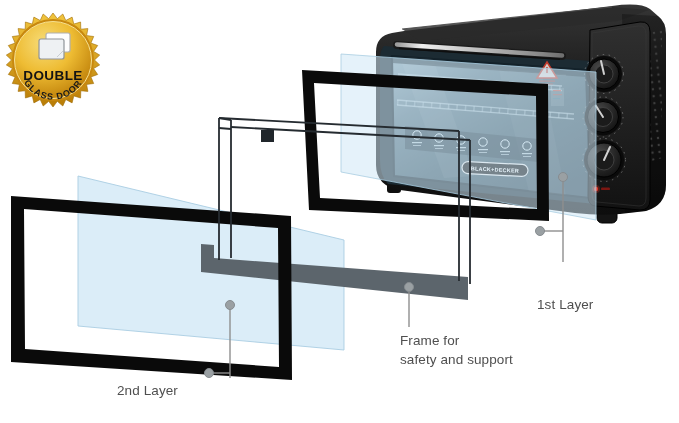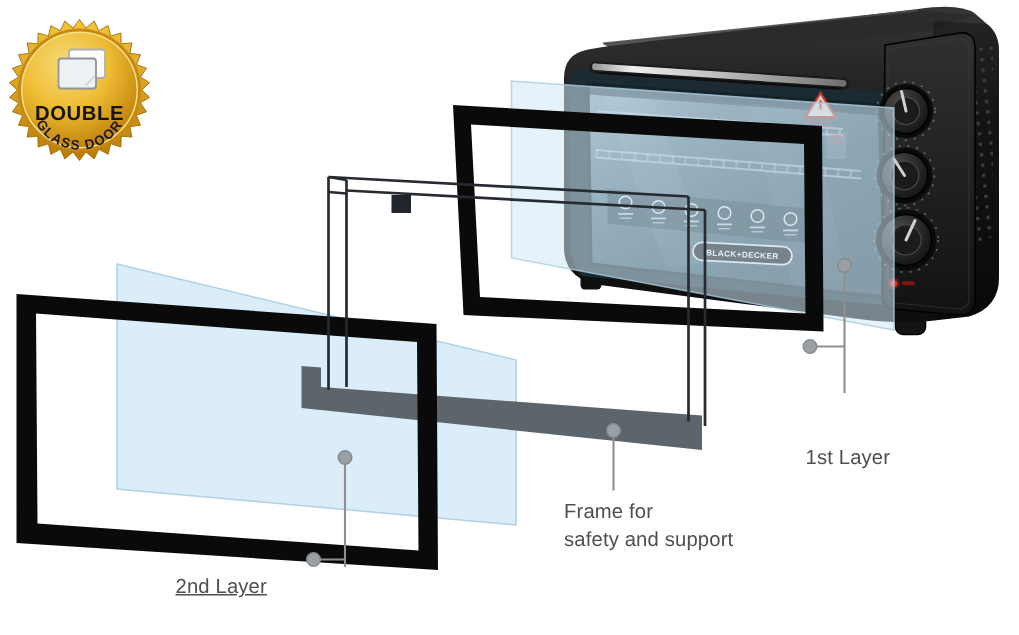--- a/index.html
+++ b/index.html
@@ -235,21 +235,21 @@
     <text x="53" y="80" text-anchor="middle" font-size="13.5" font-weight="bold" fill="#141414" letter-spacing="0.4">DOUBLE</text>
     <text font-size="9" font-weight="bold" fill="#1a1a1a" letter-spacing="1">
       <textPath href="#badgeArc" startOffset="50%" text-anchor="middle">GLASS DOOR</textPath>
     </text>
   </g>
 </svg>
 
 <div class="callout-label" style="left:537px;top:266px;margin-top:29px;">
   <div>1st Layer</div>
 </div>
-<div class="callout-label" style="left:376px;top:331px;">
+<div class="callout-label" style="left:400px;top:331px;">
   <div>Frame for</div>
   <div>safety and support</div>
 </div>
-<div class="callout-label" style="left:117px;top:381px;text-decoration:underline;">
+<div class="callout-label" style="left:117px;top:381px;">
   <div>2nd Layer</div>
 </div>
 
 </div>
 
 </body></html>

